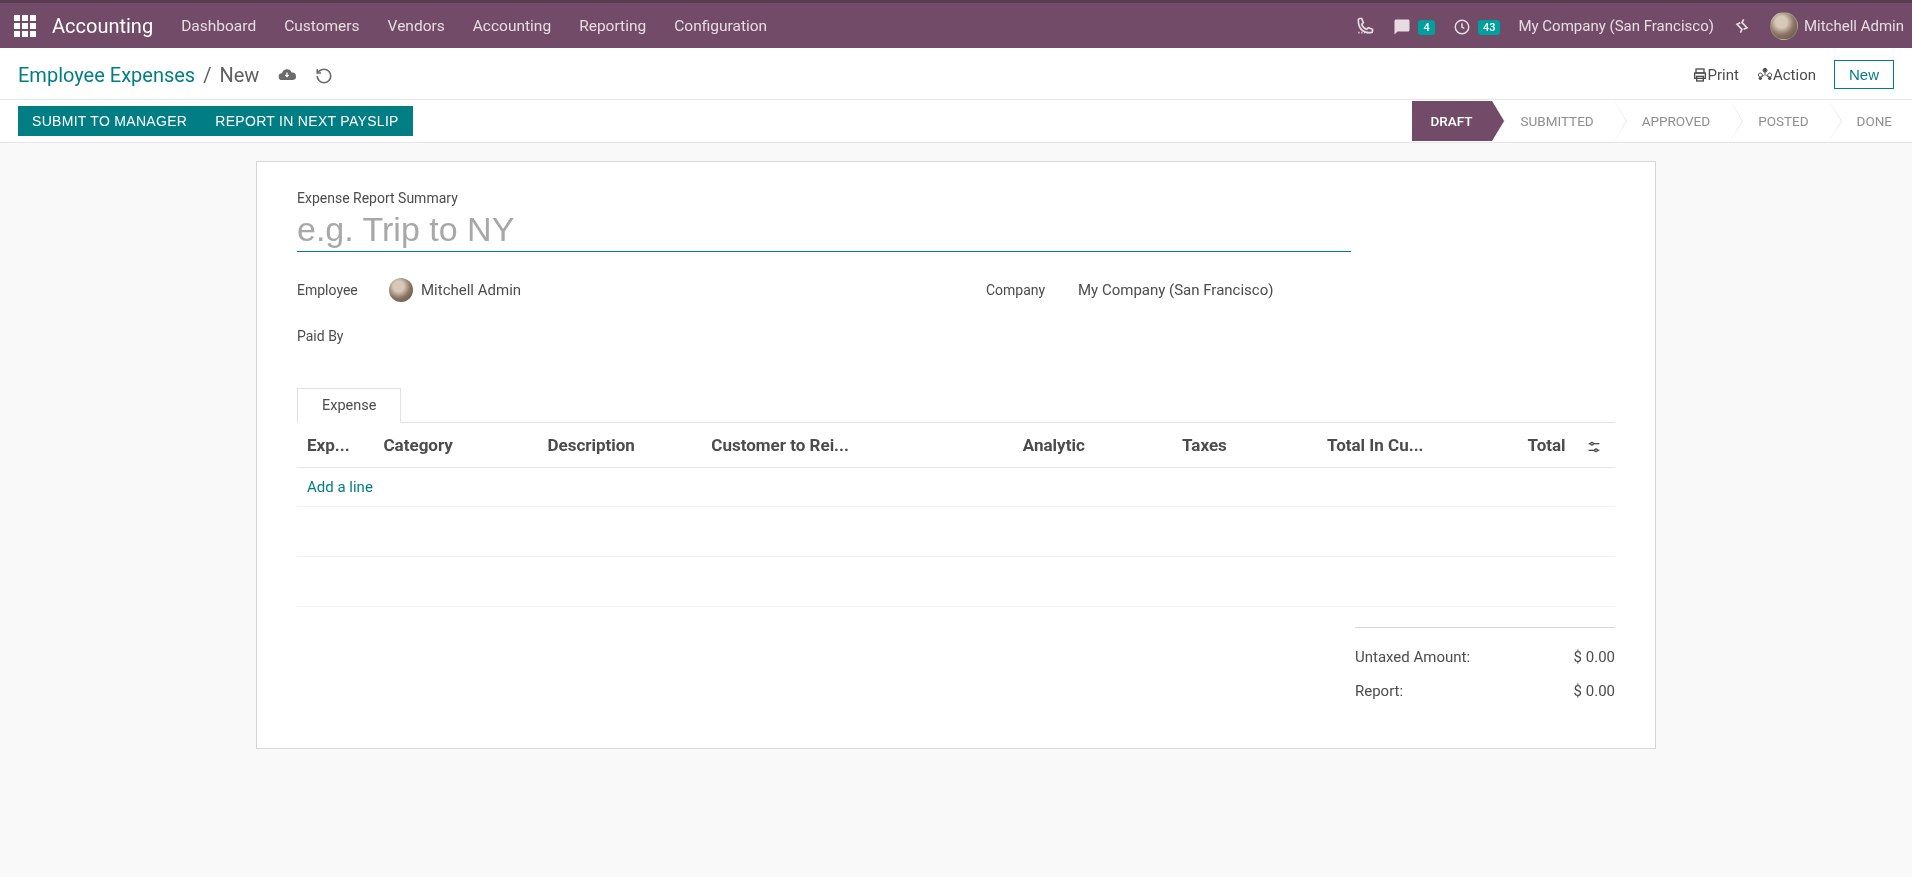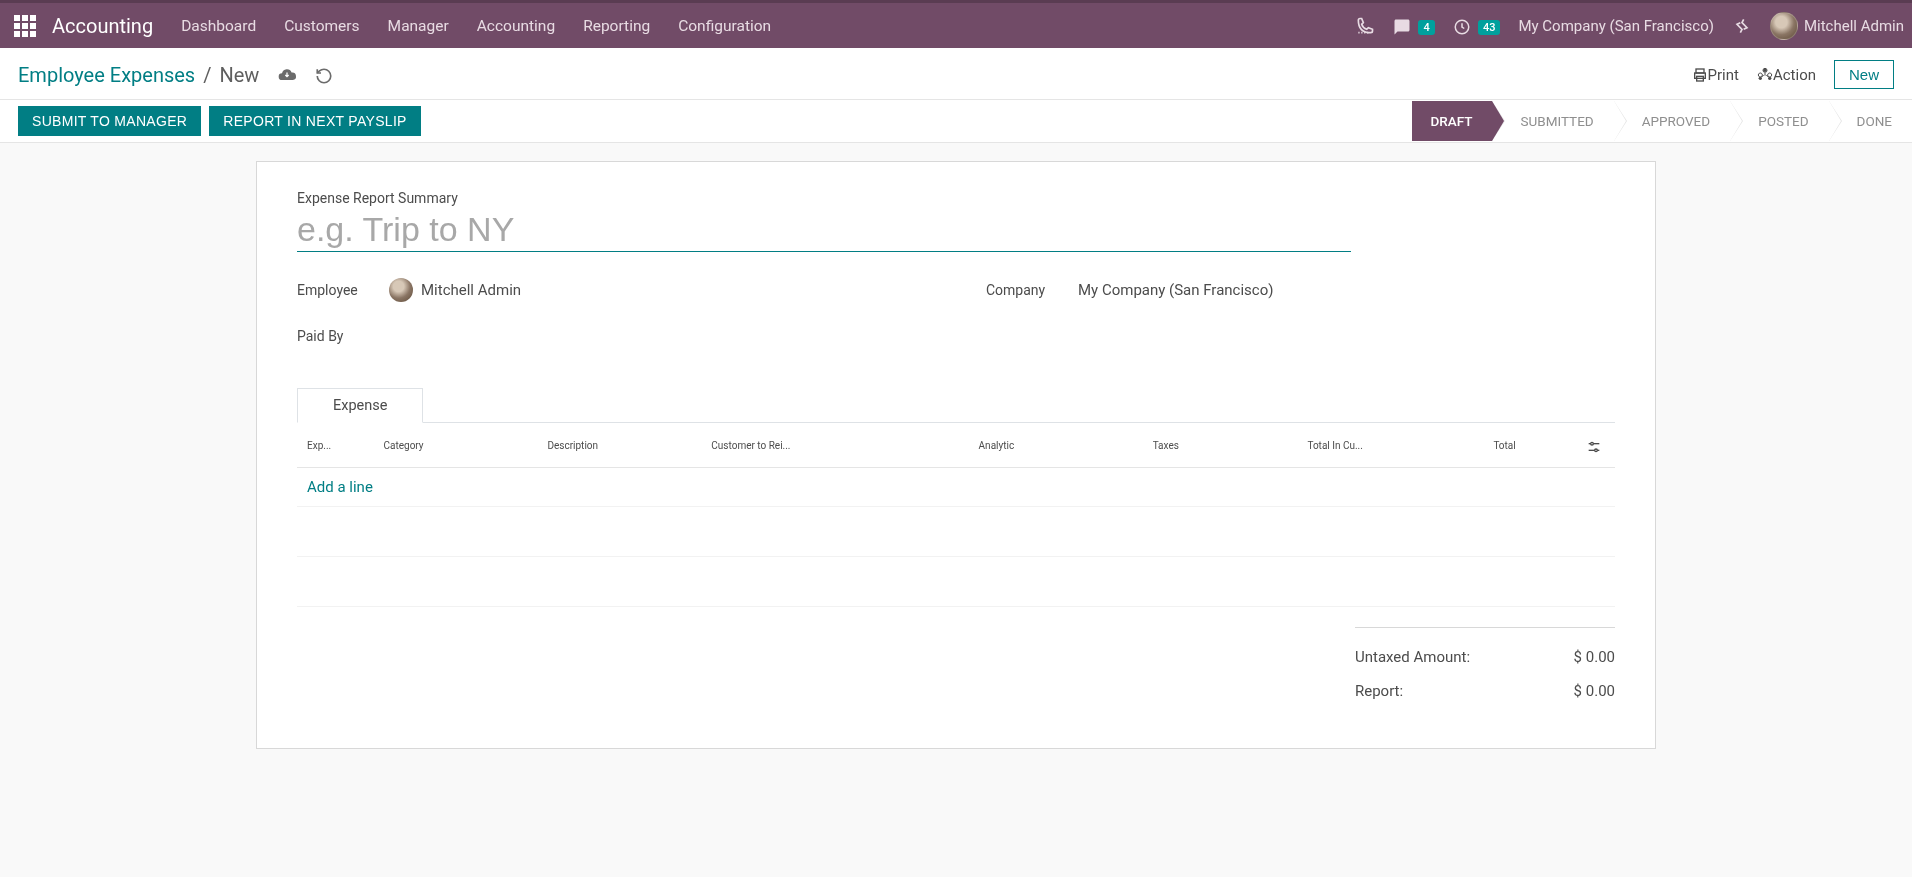--- a/index.html
+++ b/index.html
@@ -27,21 +27,21 @@
 .bc-parent { color: #017e84; cursor: pointer; }
 .bc-sep { color: #5f5f5f; margin: 0 8px; }
 .bc-current { color: #5f5f5f; }
 .bc-icon { margin-left: 18px; color: #6b6b6b; font-size: 17px; cursor: pointer; }
 .cp-actions { display: flex; align-items: center; gap: 18px; }
 .cp-action { color: #4c4c4c; font-size: 15px; cursor: pointer; display: flex; align-items: center; gap: 0; }
 .btn-new { border: 1px solid #017e84; color: #017e84; padding: 5px 14px; background: #fff; font-size: 15px; cursor: pointer; }
 
 
 .statusbar { display: flex; align-items: center; justify-content: space-between; padding: 0 0 0 18px; border-top: 1px solid #e5e5e5; background:#fff; }
-.btn-row { display: flex; gap: 8px; padding: 6px 0; }
+.btn-row { display: flex; padding: 6px 0; }
 .btn-primary { background: #017e84; color: #fff; border: none; padding: 7px 14px; font-size: 14px; font-weight: 500; cursor: pointer; letter-spacing: 0.3px; }
 
 .status-steps { display: flex; align-items: stretch; height: 40px; }
 .step { position: relative; display: flex; align-items: center; padding: 0 20px 0 28px; color: #8f8f8f; font-size: 13.5px; font-weight: 400; background:#fff; }
 .step.first { padding-left: 18px; }
 .step.active { background: #714B67; color: #fff; font-weight: 500;}
 .step .arrow-out { position: absolute; right: -12px; top: 0; width: 0; height: 0; border-top: 20px solid transparent; border-bottom: 20px solid transparent; border-left: 12px solid #fff; z-index: 2; }
 .step .arrow-out-border { position: absolute; right: -13px; top: 0; width: 0; height: 0; border-top: 20px solid transparent; border-bottom: 20px solid transparent; border-left: 13px solid #e5e5e5; z-index: 1; }
 .step.active .arrow-out { border-left-color: #714B67; }
 
@@ -56,27 +56,27 @@
 .form-col { flex: 1; }
 .form-row { display: flex; align-items: center; gap: 16px; margin-bottom: 18px; min-height: 28px; }
 .form-row .lbl { width: 76px; color: #4c4c4c; font-size: 14px; }
 .form-row .val { color: #4c4c4c; font-size: 15px; display: flex; align-items: center; gap: 8px; }
 .avatar-sm { width: 24px; height: 24px; border-radius: 50%; background: radial-gradient(circle at 40% 35%, #d7c8b7 25%, #8a7564 55%, #5b4734); display: inline-block; }
 .avatar-blank { width: 24px; height: 24px; border-radius: 50%; background: #ddd; display: inline-block; }
 
 
 .tabs { margin-top: 20px; }
 .tab-header { display: flex; border-bottom: 1px solid #dee2e6; }
-.tab { border: 1px solid #dee2e6; border-bottom: 1px solid #fff; padding: 8px 35px; background: #fff; margin-bottom: -1px; font-size: 14.5px; cursor: pointer; position: relative; }
+.tab { border: 1px solid #dee2e6; border-bottom: 1px solid #fff; padding: 8px 24px; background: #fff; margin-bottom: -1px; font-size: 14.5px; cursor: pointer; position: relative; }
 .tab.active { color: #4c4c4c; }
 
 
 .exp-table { width: 100%; border-collapse: collapse; margin-top: 0; }
-.exp-table thead th { text-align: left; font-weight: 400; padding: 12px 10px; font-size: 10px; border-bottom: 1px solid #e5e5e5; color: #4c4c4c; white-space: nowrap; overflow: hidden; text-overflow: ellipsis; }
-.exp-table thead th.right { text-align: center; }
+.exp-table thead th { text-align: left; font-weight: 700; padding: 12px 10px; font-size: 17px; border-bottom: 1px solid #e5e5e5; color: #4c4c4c; white-space: nowrap; overflow: hidden; text-overflow: ellipsis; }
+.exp-table thead th.right { text-align: right; }
 .exp-table tbody td { padding: 10px 10px; border-bottom: 1px solid #f2f2f2; }
 .add-line { color: #017e84; cursor: pointer; font-size: 15px; }
 .exp-table tbody tr.blank td { height: 50px; }
 .th-toggle { width: 30px; text-align: center; cursor: pointer; }
 .sliders-ico { display:inline-block; font-size:17px; color:#4c4c4c; }
 
 
 .totals { display: flex; justify-content: flex-end; margin-top: 20px; }
 .totals-inner { width: 260px; border-top: 1px solid #d8d8d8; padding-top: 12px; }
 .tot-row { display: flex; justify-content: space-between; padding: 8px 0; font-size: 15px; }
@@ -97,21 +97,21 @@
       <span></span>
       <span></span>
       <span></span>
       <span></span>
       <span></span>
   </div>
   <div class="brand">Accounting</div>
   <div class="nav-menu">
     <div class="nav-item">Dashboard</div>
     <div class="nav-item">Customers</div>
-    <div class="nav-item">Manager</div>
+    <div class="nav-item">Vendors</div>
     <div class="nav-item">Accounting</div>
     <div class="nav-item">Reporting</div>
     <div class="nav-item">Configuration</div>
   </div>
   <div class="nav-spacer"></div>
   <div class="nav-right">
     <div class="nav-icon">
       <svg width="20" height="20" viewBox="0 0 24 24" fill="none" stroke="#e8dbe3" stroke-width="2">
           <path d="M4 5c0-1 1-2 2-2h2l2 5-2 2c1 3 3 5 6 6l2-2 5 2v2c0 1-1 2-2 2C9 20 4 15 4 5z"></path>
           <path d="M4 20h14" stroke-dasharray="1.5 2"></path>

